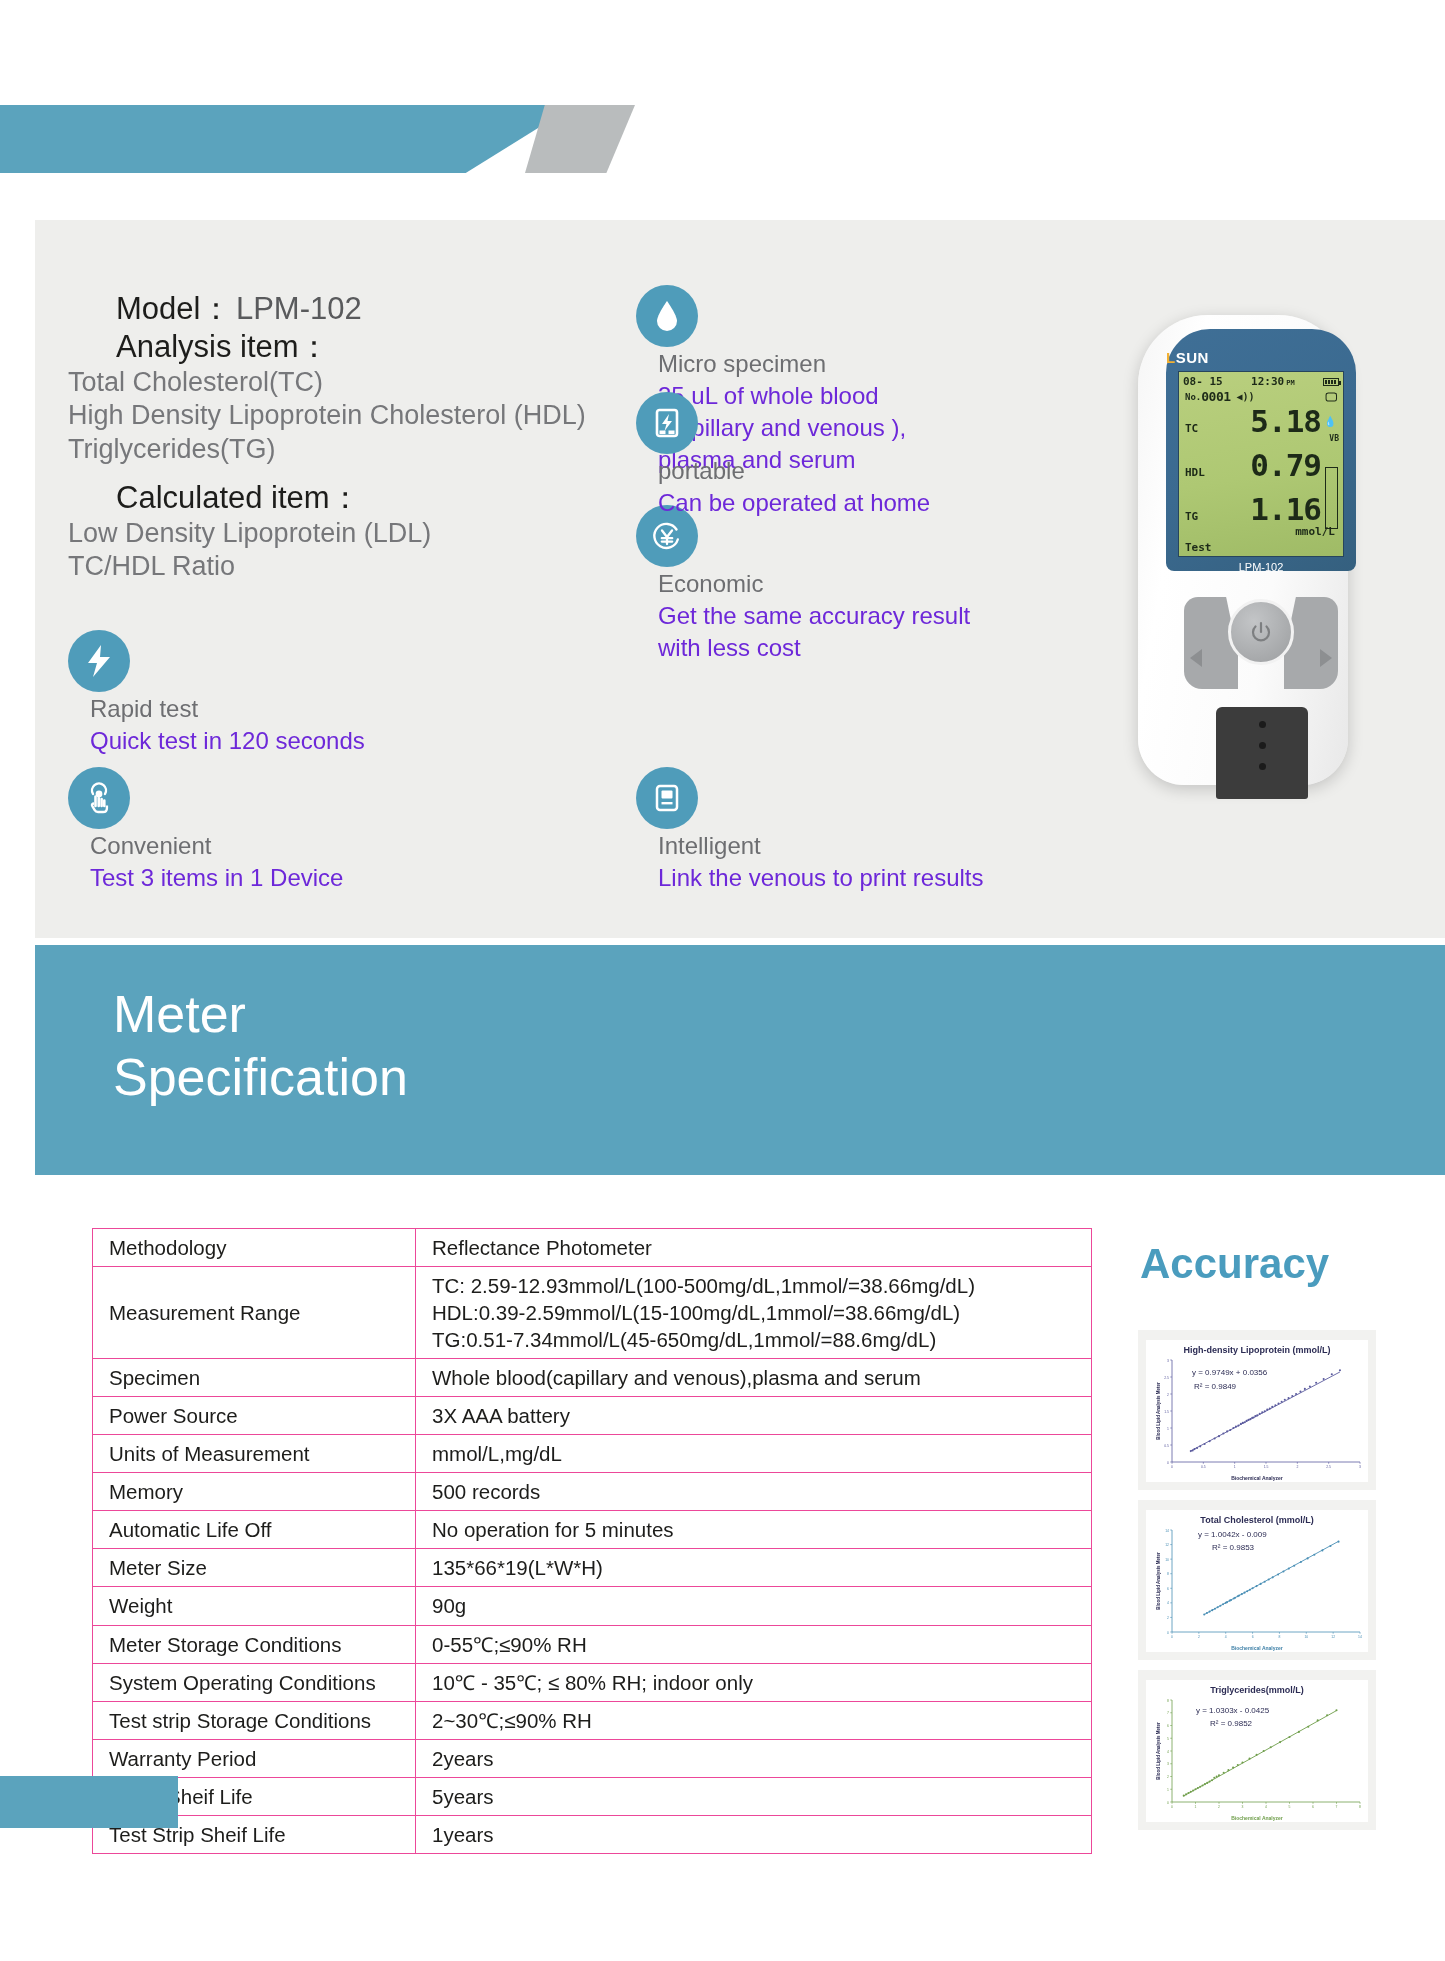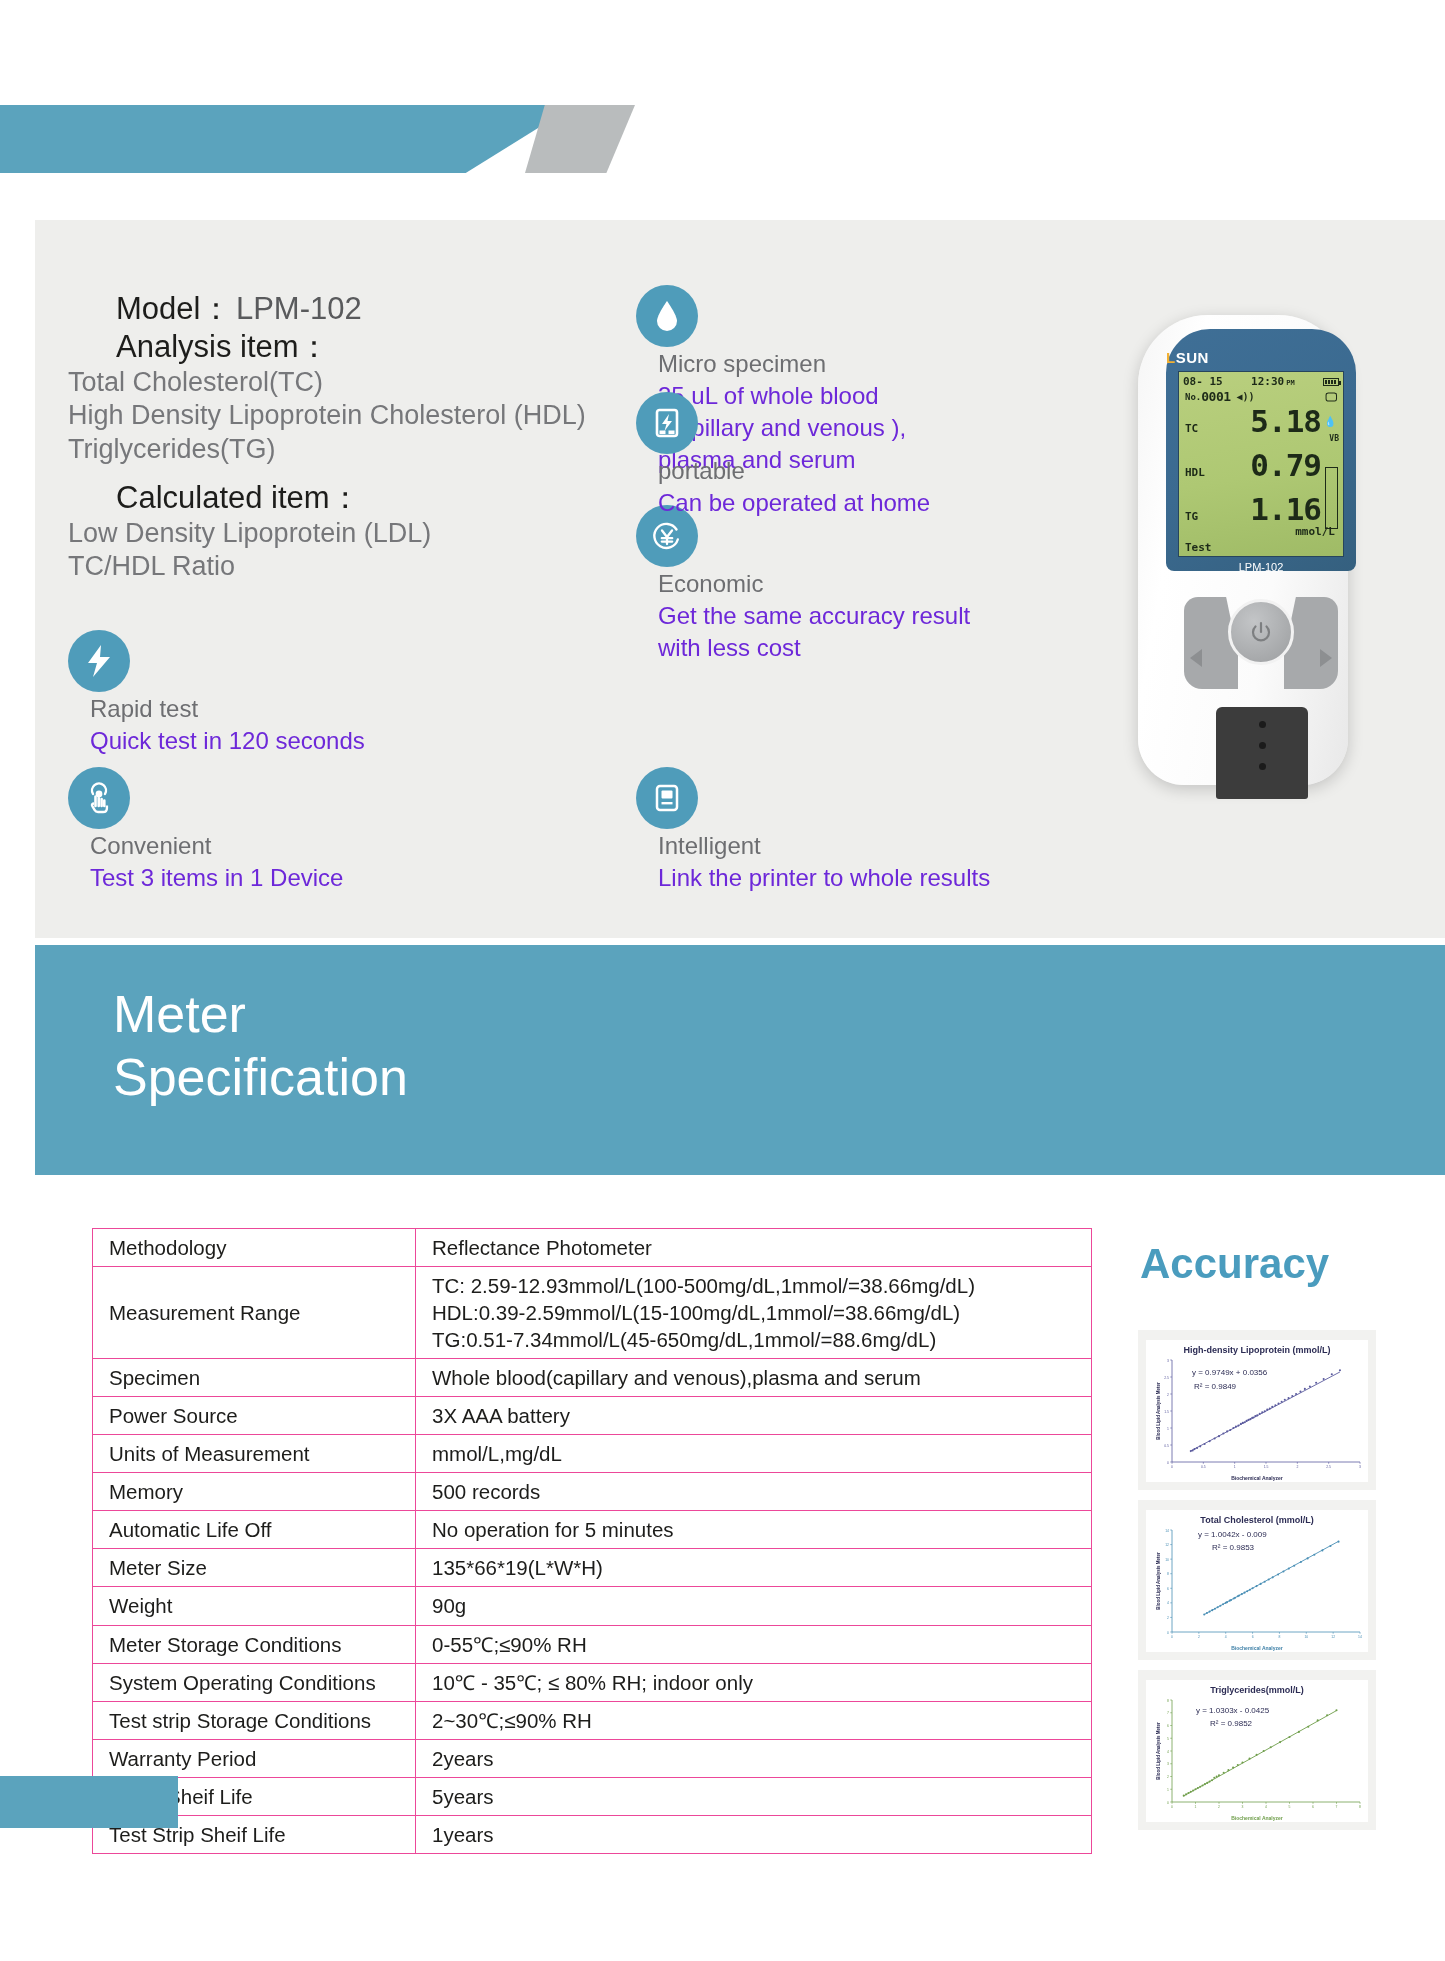--- a/index.html
+++ b/index.html
@@ -264,21 +264,21 @@
   <div class="feat" style="top:767px; left:636px;">
     <div class="fic">
       <svg width="30" height="32" viewBox="0 0 30 32">
         <rect x="5" y="4" width="20" height="24" rx="3" fill="none" stroke="#fff" stroke-width="2.5"></rect>
         <rect x="9.5" y="8.5" width="11" height="8" rx="1" fill="#fff"></rect>
         <rect x="9.5" y="20" width="11" height="2.4" fill="#fff"></rect>
       </svg>
     </div>
     <div class="ftxt">
       <div class="ftitle">Intelligent</div>
-      <div class="fdesc">Link the printer to whole results</div>
+      <div class="fdesc">Link the venous to print results</div>
     </div>
   </div>
 
   <div class="device">
     <div class="dev-body">
       <div class="dev-top">
         <div class="dev-brand"><span class="y">L</span><span>SUN</span></div>
 
         <div class="lcd">
           <div class="lcd-row1">

